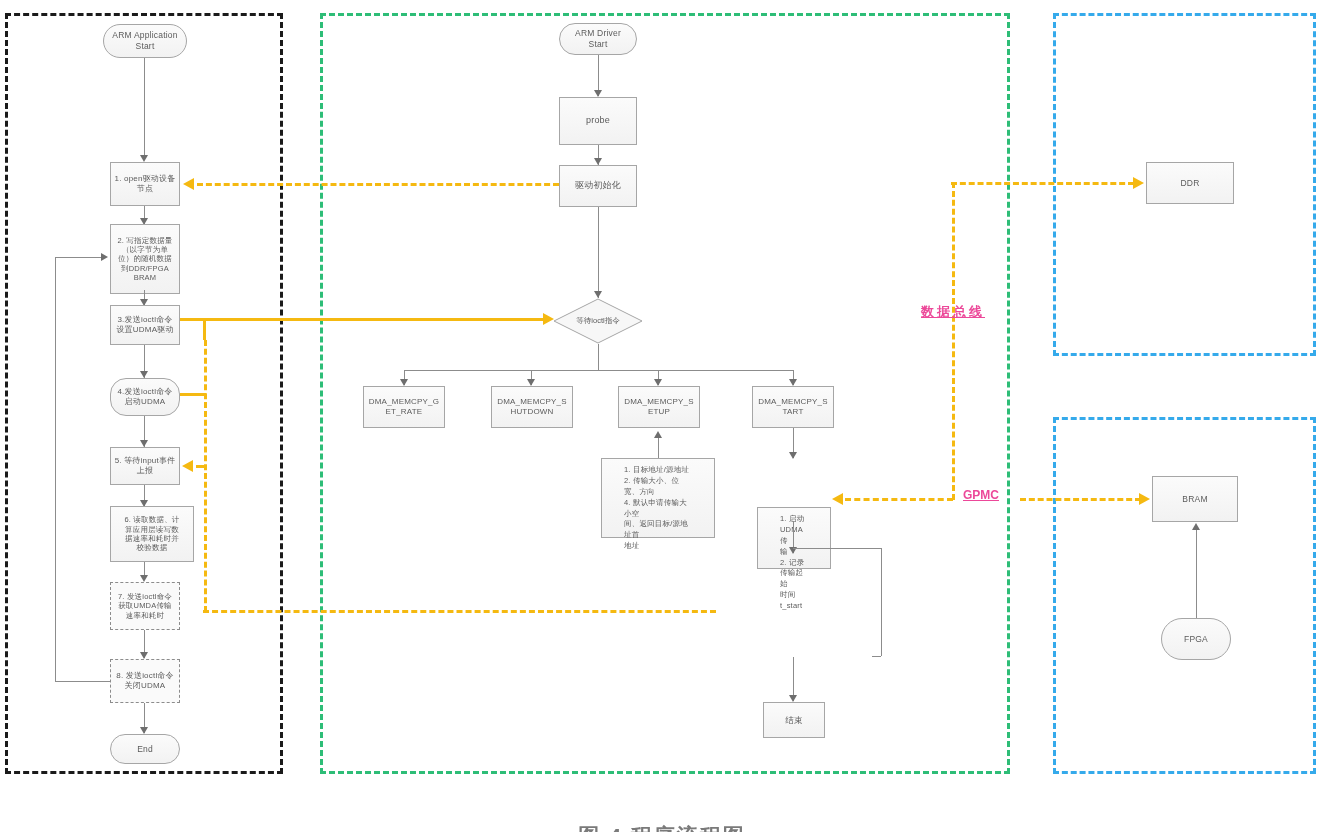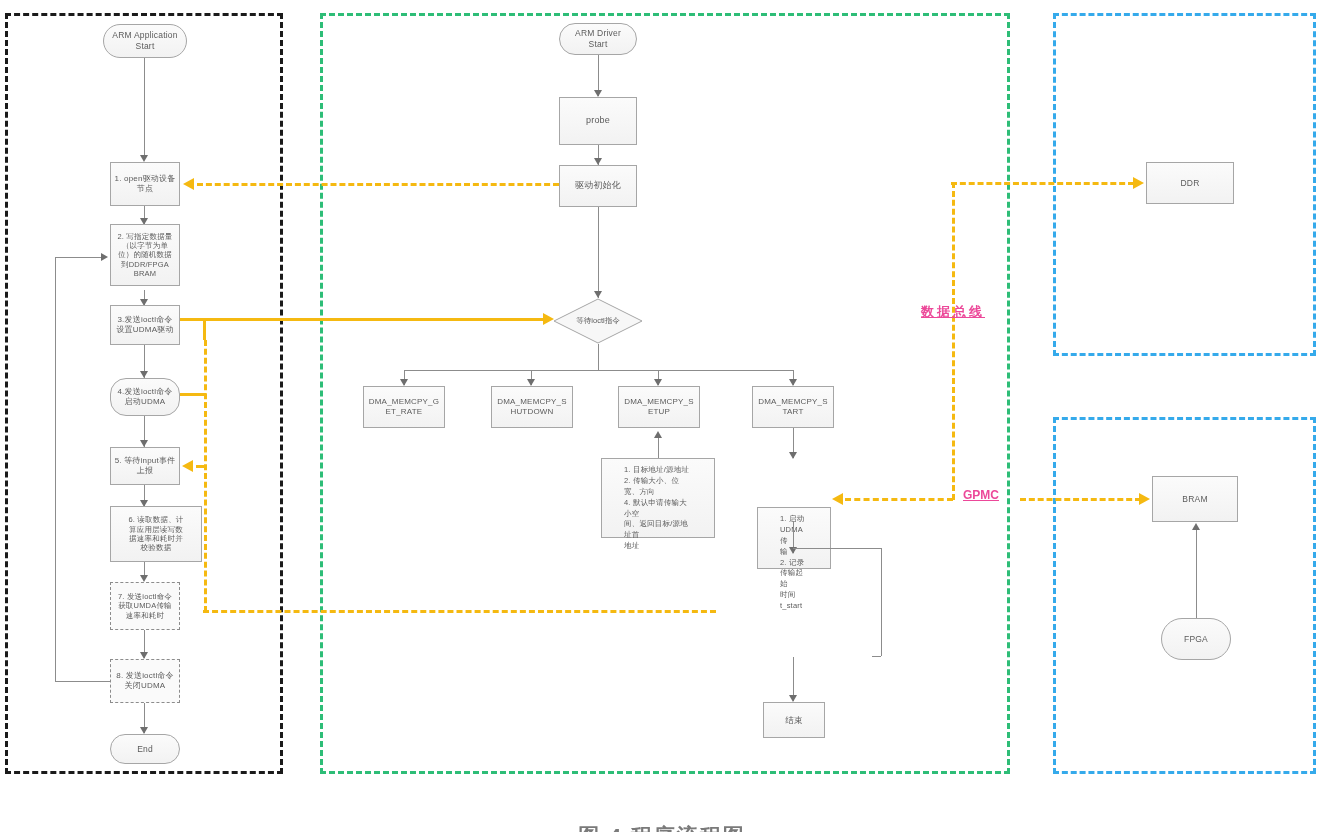--- a/index.html
+++ b/index.html
@@ -184,21 +184,21 @@
   <div class="node rounded" style="left:103px; top:24px; width:84px; height:34px; font-size:8.5px; white-space:pre-line;">ARM Application
 Start</div>
   <div class="conn v" style="left:144px; top:58px; height:100px;"></div>
   <div class="arrow-down" style="left:140px; top:155px;"></div>
 
   <div class="node" style="left:110px; top:162px; width:70px; height:44px; font-size:8px; white-space:pre-line;">1. open驱动设备
 节点</div>
   <div class="conn v" style="left:144px; top:206px; height:18px;"></div>
   <div class="arrow-down" style="left:140px; top:218px;"></div>
 
-  <div class="node" style="left:110px; top:224px; width:70px; height:62px; font-size:7.5px; white-space:pre-line;">2. 写指定数据量
+  <div class="node" style="left:110px; top:224px; width:70px; height:70px; font-size:7.5px; white-space:pre-line;">2. 写指定数据量
 （以字节为单
 位）的随机数据
 到DDR/FPGA
 BRAM</div>
   <div class="conn v" style="left:144px; top:290px; height:16px;"></div>
   <div class="arrow-down" style="left:140px; top:299px;"></div>
 
   <div class="node" style="left:110px; top:305px; width:70px; height:40px; font-size:8px; white-space:pre-line;">3.发送ioctl命令
 设置UDMA驱动</div>
   <div class="conn v" style="left:144px; top:345px; height:33px;"></div>
@@ -207,21 +207,21 @@
   <div class="node" style="left:110px; top:378px; width:70px; height:38px; font-size:8px; white-space:pre-line;border-radius:16px;">4.发送ioctl命令
 启动UDMA</div>
   <div class="conn v" style="left:144px; top:416px; height:31px;"></div>
   <div class="arrow-down" style="left:140px; top:440px;"></div>
 
   <div class="node" style="left:110px; top:447px; width:70px; height:38px; font-size:8px; white-space:pre-line;">5. 等待input事件
 上报</div>
   <div class="conn v" style="left:144px; top:485px; height:21px;"></div>
   <div class="arrow-down" style="left:140px; top:500px;"></div>
 
-  <div class="node" style="left:110px; top:506px; width:92px; height:56px; font-size:7.5px; white-space:pre-line;">6. 读取数据、计
+  <div class="node" style="left:110px; top:506px; width:84px; height:56px; font-size:7.5px; white-space:pre-line;">6. 读取数据、计
 算应用层读写数
 据速率和耗时并
 校验数据</div>
   <div class="conn v" style="left:144px; top:562px; height:18px;"></div>
   <div class="arrow-down" style="left:140px; top:575px;"></div>
 
   <div class="node dashed" style="left:110px; top:582px; width:70px; height:48px; font-size:7.5px; white-space:pre-line;">7. 发送ioctl命令
 获取UMDA传输
 速率和耗时</div>
   <div class="conn v" style="left:144px; top:630px; height:28px;"></div>

